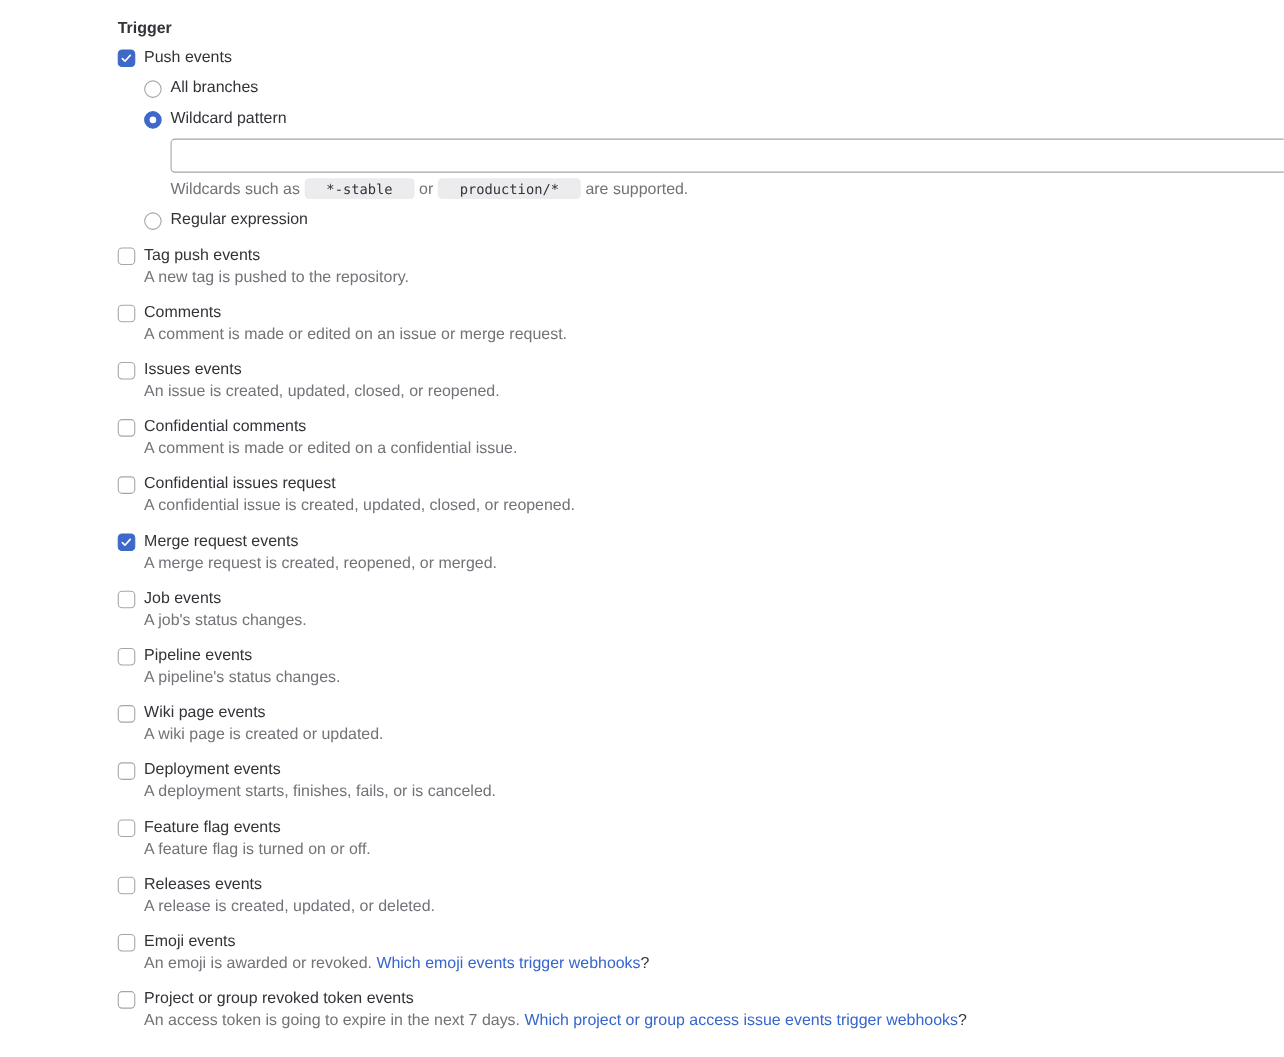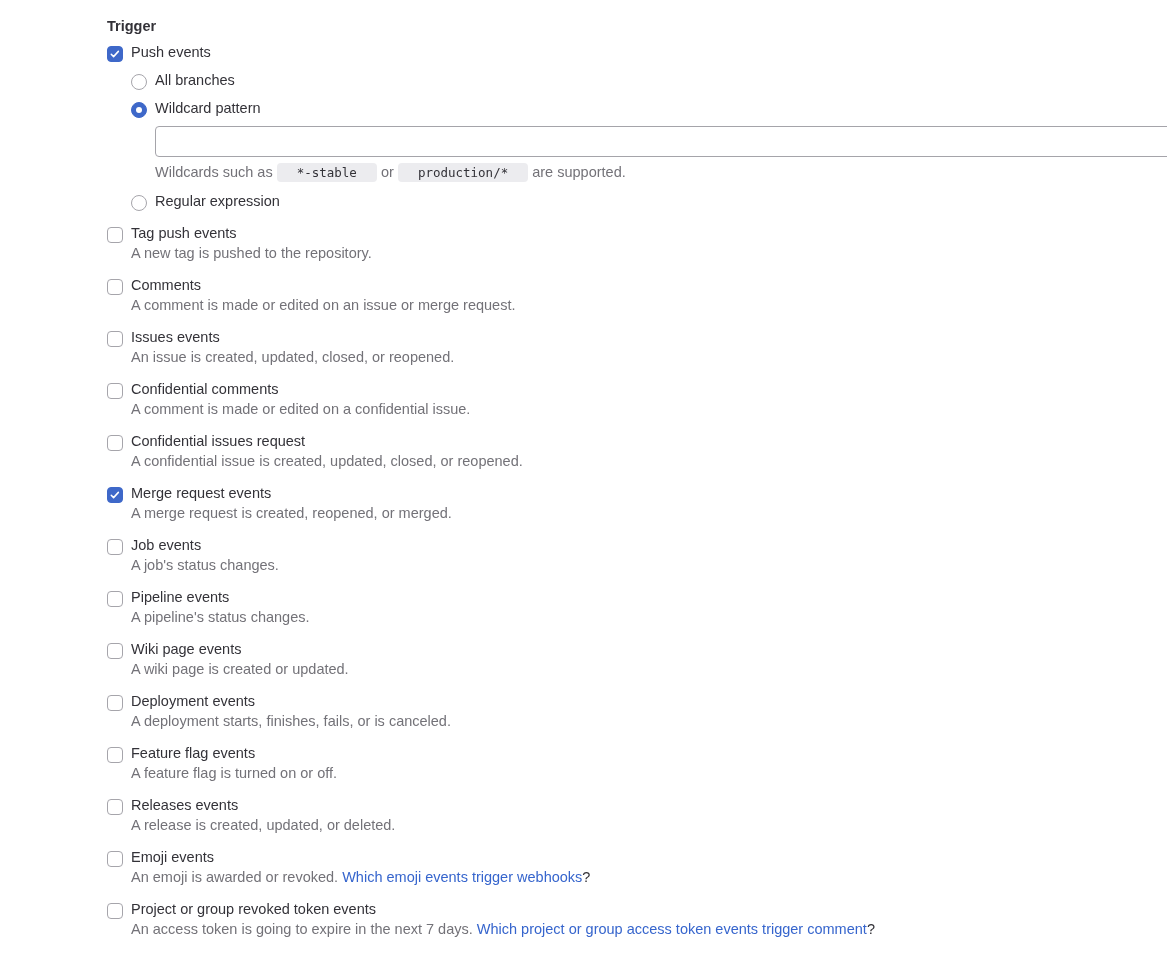--- a/index.html
+++ b/index.html
@@ -19,21 +19,21 @@
     box-sizing: border-box;
   }
   .section-title {
     font-weight: 700;
     color: #333238;
     line-height: 20px;
     margin-bottom: 6px;
   }
   .row {
     display: flex;
-    align-items: flex-end;
+    align-items: center;
     line-height: 20px;
   }
   .label {
     margin-left: 8px;
     color: #333238;
     cursor: default;
   }
   
   .checkbox {
     flex: 0 0 auto;
@@ -349,18 +349,18 @@
 
   <div class="item">
     <div class="row">
       <span class="checkbox">
         
       </span>
       <span class="label">Project or group revoked token events</span>
     </div>
     <div class="desc">
       <span>An access token is going to expire in the next 7 days.</span>
-      <a href="#" class="help-link">Which project or group access token events trigger comment</a><span class="link-suffix">?</span>
+      <a href="#" class="help-link">Which project or group access issue events trigger webhooks</a><span class="link-suffix">?</span>
     </div>
   </div>
 </div>
 
 </div>
 
 </body></html>

